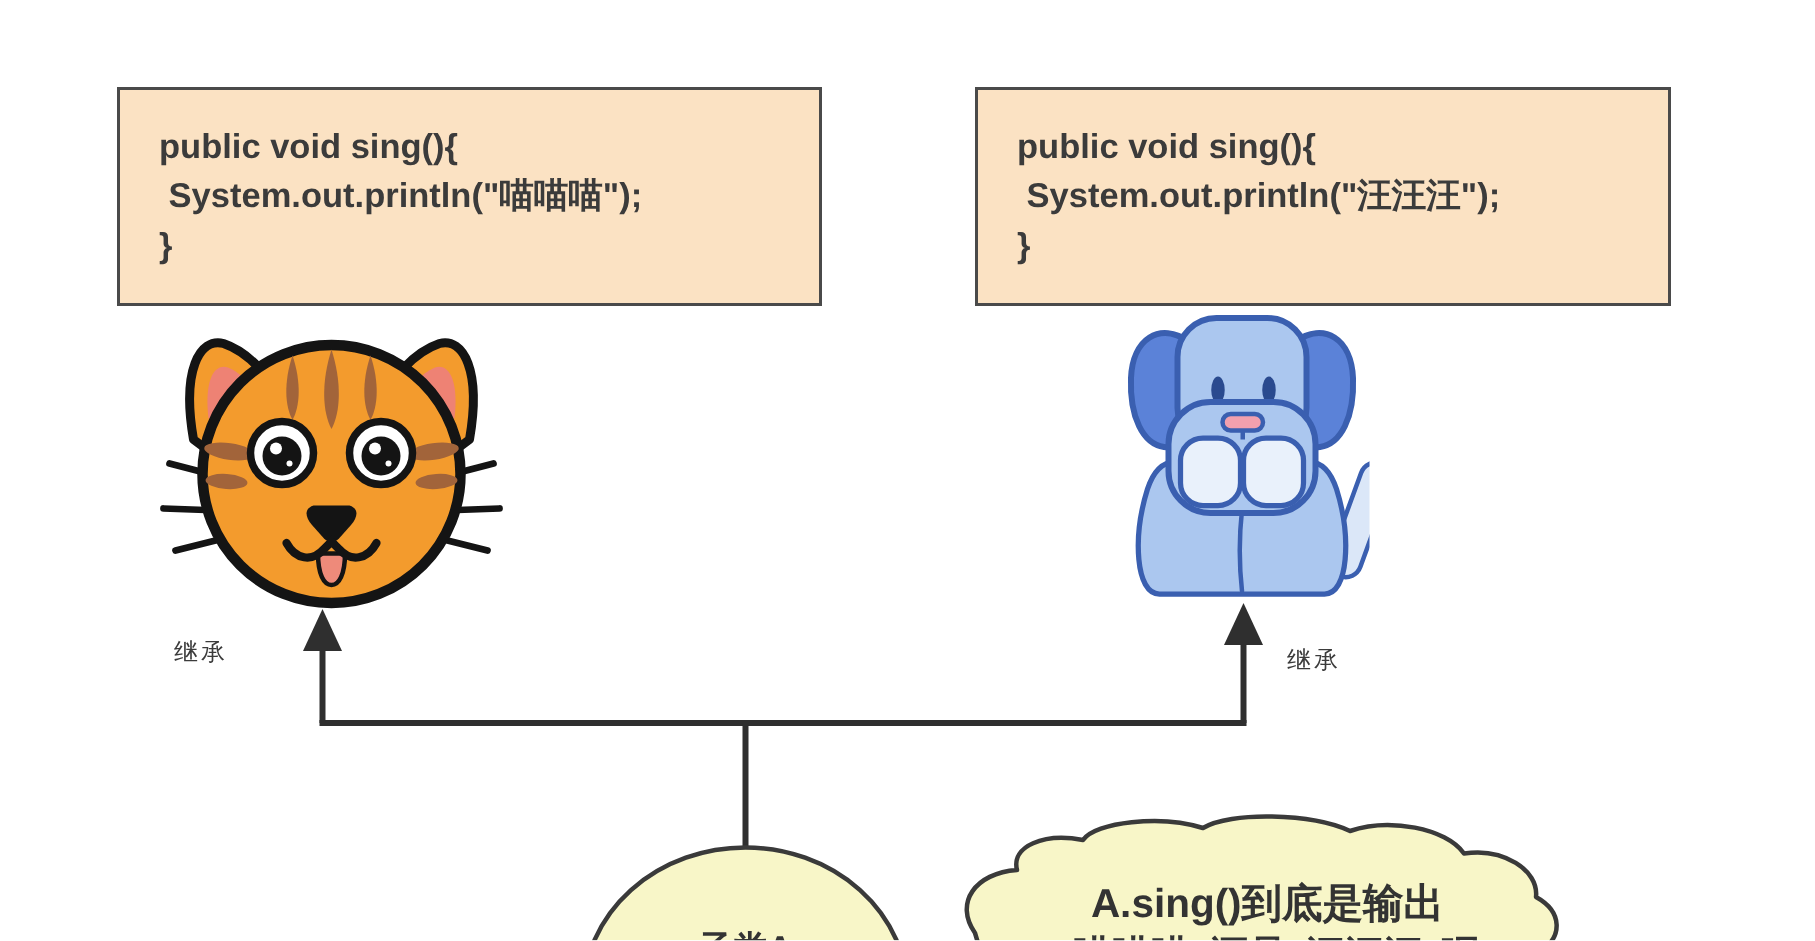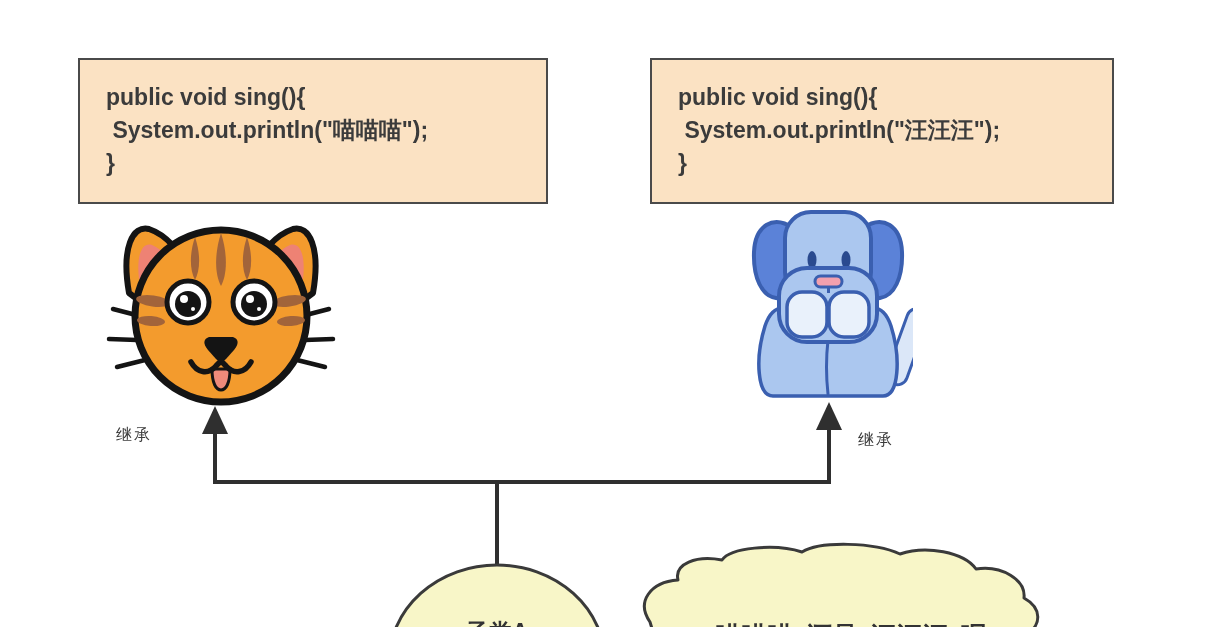--- a/index.html
+++ b/index.html
@@ -162,15 +162,16 @@
              C 926 545, 964 552, 976 569
              C 1002 565, 1026 580, 1024 598
              C 1042 608, 1042 625, 1026 635
              L 1018 662 L 662 662 Z" fill="#f8f6c8" stroke="#3a3a3a" stroke-width="3" stroke-linejoin="round"></path>
   </svg>
 
   <div id="inherit-left" class="inherit-label">继承</div>
   <div id="inherit-right" class="inherit-label">继承</div>
 
   <div id="subclass-label" class="bubble-text">子类A</div>
+  <div id="cloud-line1" class="bubble-text">A.sing()到底是输出</div>
   <div id="cloud-line2" class="bubble-text">"喵喵喵"还是"汪汪汪"呢</div>
 
 </div>
 
 </body></html>

